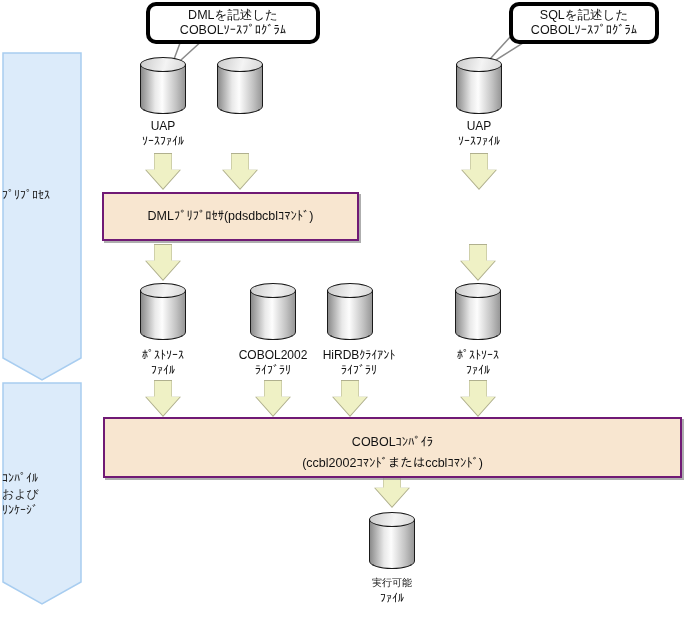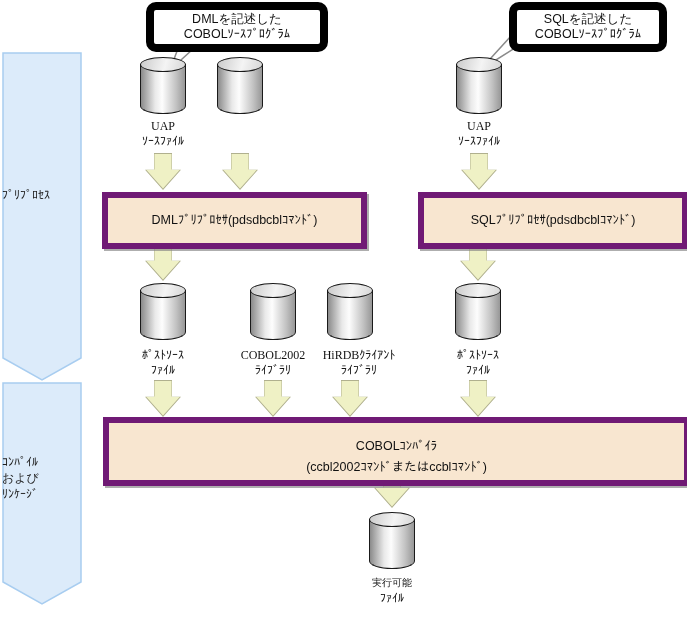--- a/index.html
+++ b/index.html
@@ -4,44 +4,44 @@
 <style>
   html,body{margin:0;padding:0;background:#fff;}
   .canvas{
     position:relative;width:687px;height:617px;background:#ffffff;overflow:hidden;
     font-family:"Liberation Sans","DejaVu Sans",sans-serif;color:#111;
   }
   .overlay{position:absolute;left:0;top:0;z-index:1;pointer-events:none;}
   .band-svg{position:absolute;z-index:0;}
   .band-label{position:absolute;z-index:2;font-size:12px;line-height:16px;color:#222;}
   .callout{
-    position:absolute;z-index:3;background:#fff;border:8px solid #000000;border-radius:10px;
+    position:absolute;z-index:3;background:#fff;border:4px solid #000000;border-radius:10px;
     font-size:12.5px;line-height:15px;text-align:center;padding-top:2px;
   }
   .cyl{position:absolute;z-index:2;width:47px;height:59px;}
   .cyl-top{
     position:absolute;left:0;top:0;width:44px;height:13px;border:1.5px solid #1a1a1a;border-radius:50%;
     background:linear-gradient(105deg,#cbcbcb,#f4f4f4 55%,#d6d6d6);z-index:2;
   }
   .cyl-body{
     position:absolute;left:0;top:7px;width:44px;height:49px;border:1.5px solid #1a1a1a;border-top:none;
     border-radius:0 0 50% 50%/0 0 16% 16%;
     background:linear-gradient(90deg,#8b8b8b,#e9e9e9 32%,#fdfdfd 48%,#c2c2c2 80%,#979797);
   }
-  .lbl{position:absolute;z-index:2;font-size:12px;line-height:14.5px;text-align:center;white-space:nowrap;font-family:Liberation Serif, serif;}
+  .lbl{position:absolute;z-index:2;font-size:12px;line-height:14.5px;text-align:center;white-space:nowrap;}
   .arrow{
     position:absolute;z-index:1;width:36px;height:37px;background:#b0b08e;
     clip-path:polygon(25% 0,75% 0,75% 45%,100% 45%,50% 100%,0 45%,25% 45%);
   }
   .arrow::after{
     content:"";position:absolute;left:1px;top:1px;width:34px;height:34.5px;background:#eff1c5;
     clip-path:polygon(25% 0,75% 0,75% 45%,100% 45%,50% 100%,0 45%,25% 45%);
   }
   .pbox{
-    position:absolute;z-index:2;background:#f8e6d0;border:6px solid #701a75;
+    position:absolute;z-index:2;background:#f8e6d0;border:2px solid #701a75;
     box-shadow:2px 2px 0 rgba(130,130,130,.65);
     font-size:12.5px;text-align:center;white-space:nowrap;
   }
   .pbox.single{line-height:45px;}
   .pbox.double{padding-top:13px;line-height:21px;}
   .big-kanji{font-size:10px;}
 </style>
 </head>
 <body>
 
@@ -49,21 +49,21 @@
 
   <svg class="band-svg" style="left:2px;top:52px" width="81" height="330">
     <polygon points="1,1 79,1 79,306 40,328 1,306" fill="#dcebfa" stroke="#a8cdf0" stroke-width="1.5"></polygon>
   </svg>
   <svg class="band-svg" style="left:2px;top:382px" width="81" height="224">
     <polygon points="1,1 79,1 79,200 40,222 1,200" fill="#dcebfa" stroke="#a8cdf0" stroke-width="1.5"></polygon>
   </svg>
   <div class="band-label" style="left:2px;top:187px;width:80px">
     <div>ﾌﾟﾘﾌﾟﾛｾｽ</div>
   </div>
-  <div class="band-label" style="left:2px;top:454px;width:100px">
+  <div class="band-label" style="left:2px;top:470px;width:100px">
     <div>ｺﾝﾊﾟｲﾙ</div>
     <div>および</div>
     <div>ﾘﾝｹｰｼﾞ</div>
   </div>
 
   <svg class="overlay" width="687" height="617">
     <polygon points="170,70 183,35 205,38" fill="#ffffff" stroke="#8a8a8a" stroke-width="1.5"></polygon>
     <polygon points="480,70 512,35 531,38" fill="#ffffff" stroke="#8a8a8a" stroke-width="1.5"></polygon>
   </svg>
 
@@ -97,23 +97,20 @@
     <div>UAP</div>
     <div>ｿｰｽﾌｧｲﾙ</div>
   </div>
 
   <div class="arrow" style="left:145px;top:153px"></div>
   <div class="arrow" style="left:222px;top:153px"></div>
   <div class="arrow" style="left:461px;top:153px"></div>
 
   <div class="pbox single" style="left:102px;top:192px;width:253px;height:45px">
     <span>DMLﾌﾟﾘﾌﾟﾛｾｻ(pdsdbcblｺﾏﾝﾄﾞ)</span>
-  </div>
-  <div class="pbox single" style="left:418px;top:192px;width:258px;height:45px">
-    <span>SQLﾌﾟﾘﾌﾟﾛｾｻ(pdsdbcblｺﾏﾝﾄﾞ)</span>
   </div>
 
   <div class="arrow" style="left:145px;top:244px"></div>
   <div class="arrow" style="left:460px;top:244px"></div>
 
   <div class="cyl" style="left:140px;top:283px">
     <div class="cyl-top"></div>
     <div class="cyl-body"></div>
   </div>
   <div class="cyl" style="left:250px;top:283px">

